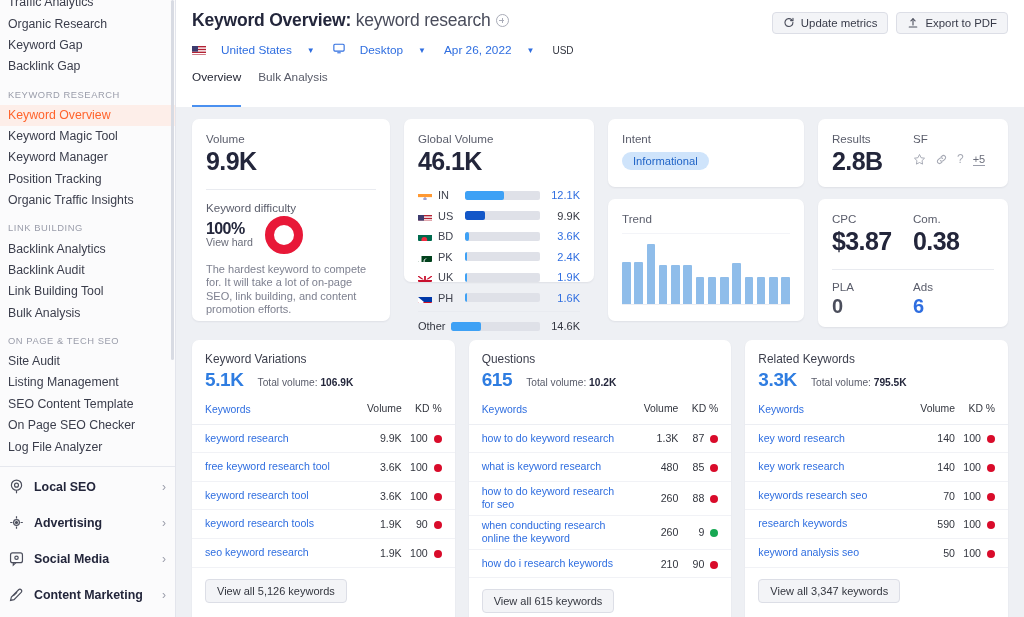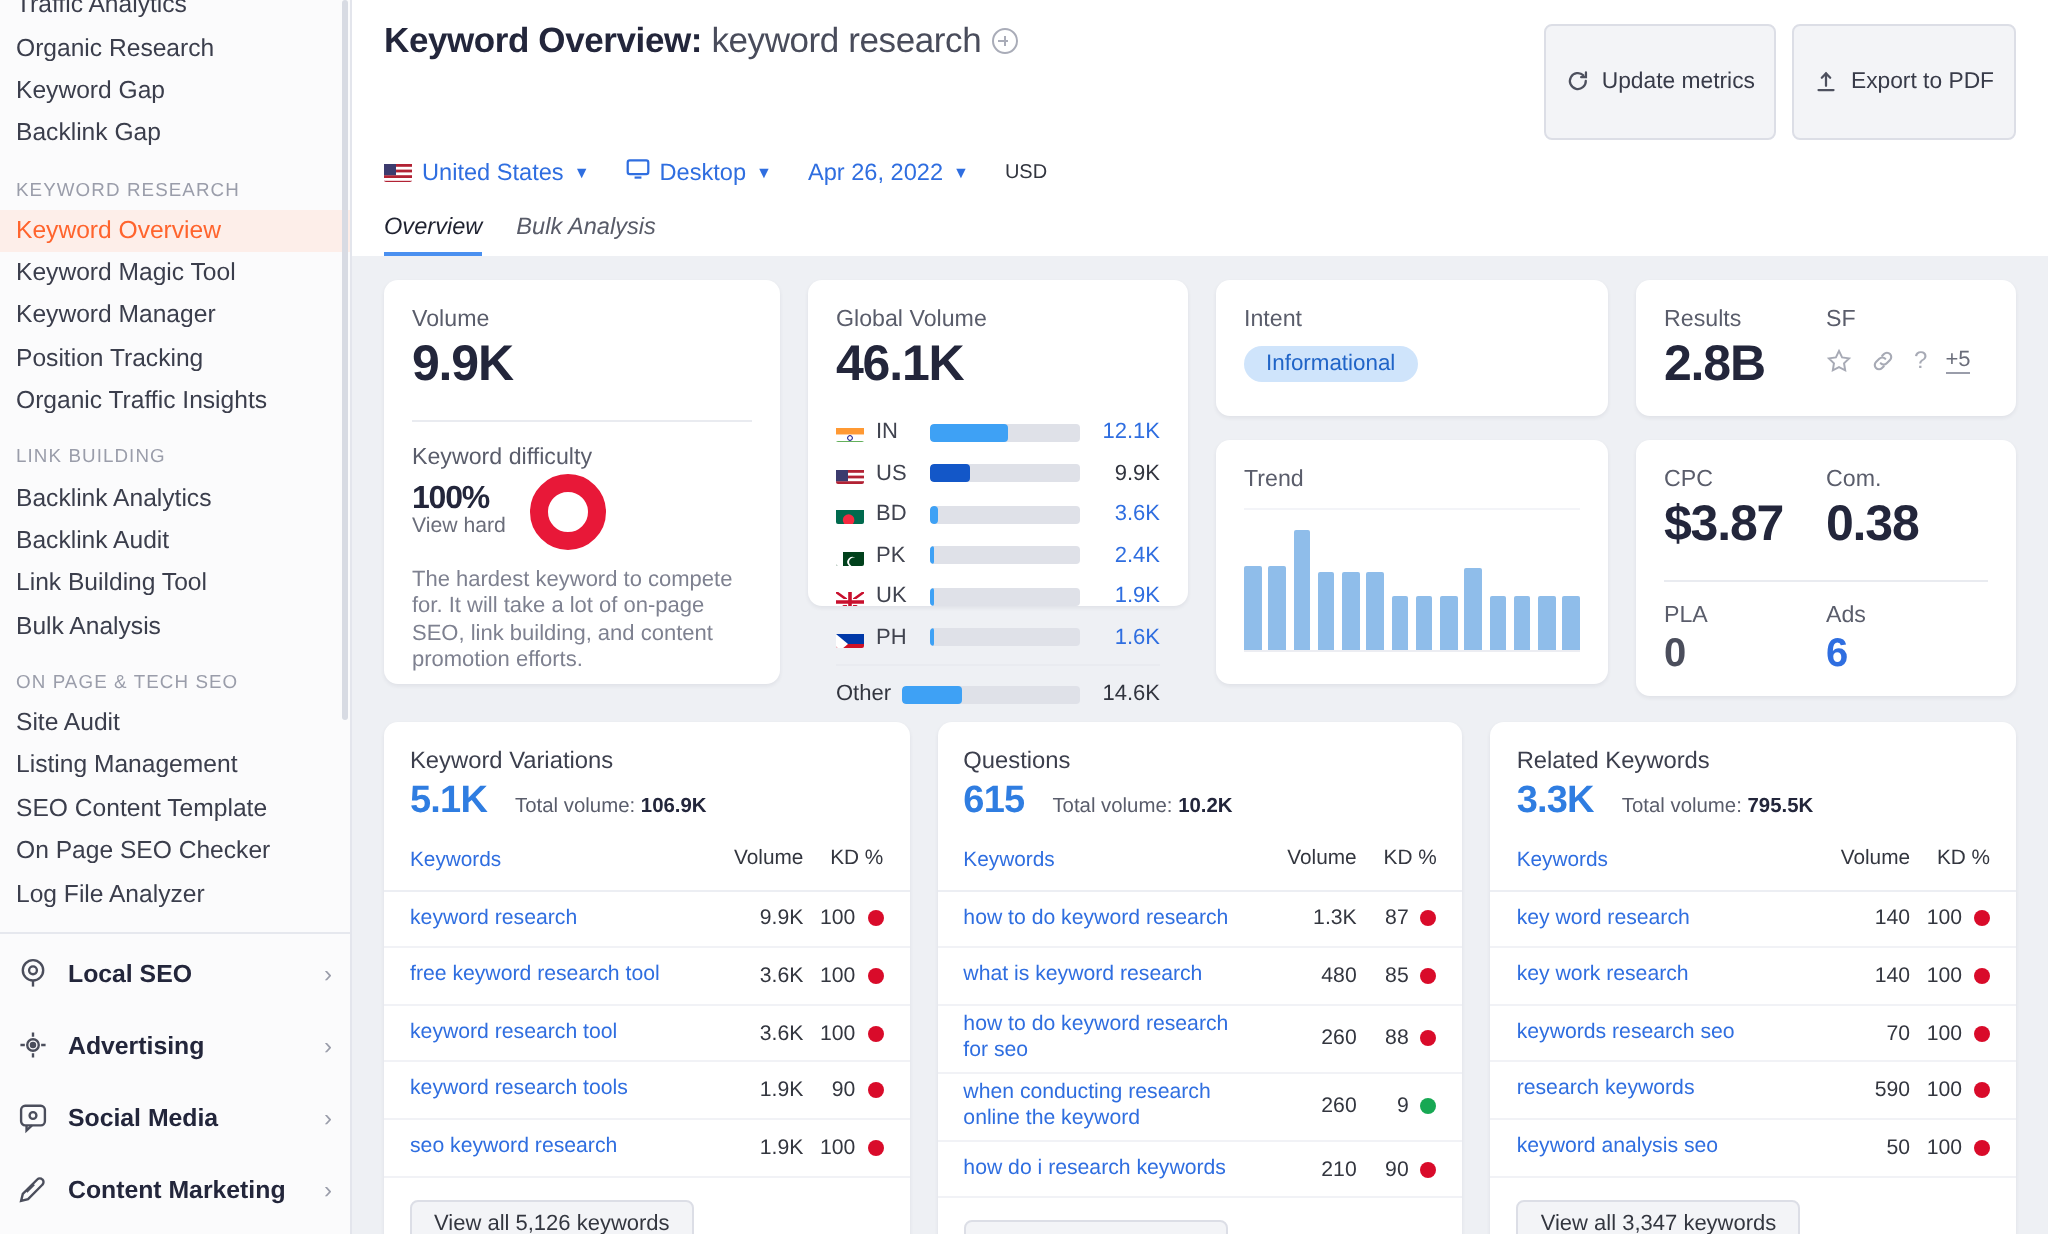--- a/index.html
+++ b/index.html
@@ -56,41 +56,40 @@
   }
   .plus-ico::before, .plus-ico::after {
     content:""; position:absolute; background:#a9acb8;
   }
   .plus-ico::before { left: 2.6px; top: 5px; width: 5.2px; height: 1.2px; }
   .plus-ico::after  { top: 2.6px; left: 5px; width: 1.2px; height: 5.2px; }
   .top-actions { margin-left: auto; display: flex; gap: 8px; padding-top: 2px; }
   .btn-ghost {
     display: flex; align-items: center; gap: 6px;
     font-size: 11.4px; color: #383b49; background: #f3f4f7;
-    border: 1px solid #dcdee6; border-radius: 4px; padding: 22px 10px; cursor: pointer;
+    border: 1px solid #dcdee6; border-radius: 4px; padding: 4px 10px; cursor: pointer;
   }
   .btn-ghost svg { width: 12px; height: 12px; display:block; }
 
   .filters { display: flex; align-items: center; gap: 18px; margin-top: 9px; }
   .filter {
-    display: flex; align-items: center; gap: 5px;
+    display: flex; align-items: center; gap: 15px;
     font-size: 11.8px; color: #2f6ee0; cursor: pointer;
   }
   .filter .cap { color: #2f6ee0; }
   .filter .caret { font-size: 8px; color: #2f6ee0; }
   .flag {
     width: 14px; height: 10px; display: inline-block; border-radius: 1px; overflow:hidden;
   }
   .cur { color: #32353f; font-size: 10px; text-align: right; }
 
   .tabs { display: flex; gap: 17px; margin-top: 13px; }
   .tab {
-    font-size: 11.8px; color: #585b68; padding-bottom: 6px; cursor: pointer;
+    font-size: 11.8px; color: #585b68; padding-bottom: 21px; cursor: pointer;
     border-bottom: 2.5px solid transparent;
-    font-style: italic;
   }
   .tab.active { color: #1f2230; border-bottom-color: #4a90f0; }
 
   
   .content { padding: 12px 16px 0 16px; }
   .row1 { display: flex; gap: 14px; }
   .card {
     background: #fff; border-radius: 7px; box-shadow: 0 1px 2px rgba(30,35,60,.07);
   }
   .col-a { flex: 0 0 198px; }

